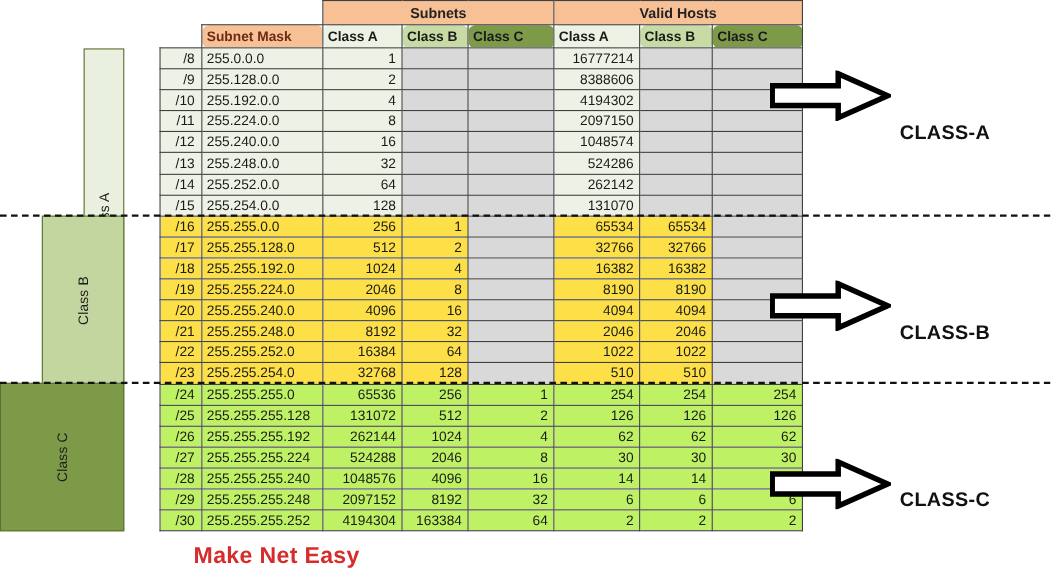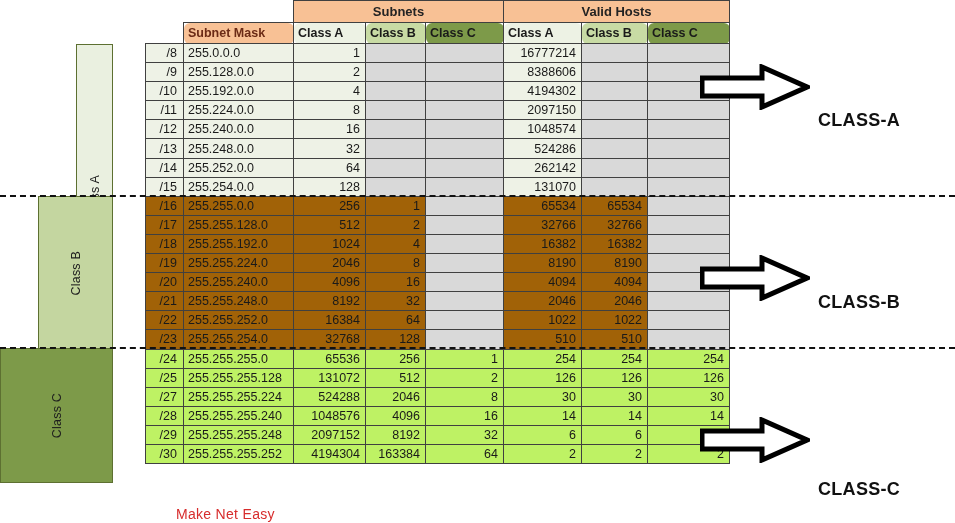--- a/index.html
+++ b/index.html
@@ -73,21 +73,21 @@
   .hdr-a{background:#edf2e4;color:#1a1a1a;}
   .hdr-b{background:#c8dba4;color:#1a1a1a;}
   .hdr-c{background:#7d9a49;color:#1a1a1a;}
 
   
   .cidr{text-align:right;padding-right:6px;}
   .mask{text-align:left;}
   .num{text-align:right;padding-right:5px;}
   .tone-a{background:#eef2e6;}
   .tone-b{background:#c9db a6;}
-  .tone-b{background:#a16207;}
+  .tone-b{background:#fde047;}
   .tone-c{background:#bef264;}
   .empty{background:#d9d9d9;}
 
   
   .dashline{
     position:absolute;
     left:0px;
     width:955px;
     border-top:2px dashed #111;
     height:0;
@@ -104,31 +104,30 @@
     color:#111;
     letter-spacing:.3px;
     white-space:nowrap;
     margin-top:30px;
   }
   #arrow-a{left:700px;top:64px;}
   #label-a{left:818px;top:80px;}
   #arrow-b{left:700px;top:255px;}
   #label-b{left:818px;top:262px;}
   #arrow-c{left:700px;top:417px;}
-  #label-c{left:818px;top:449px;}
+  #label-c{left:818px;top:414px;}
 
   
   #watermark{
     position:absolute;
     left:176px;top:494px;
-    font-size:14px;
-    font-weight:normal;
+    font-size:21px;
+    font-weight:bold;
     color:#d72c2c;
     letter-spacing:.3px;
-    margin-top:12px;
   }
 </style>
 </head>
 <body>
 
 <div class="bar" id="bar-a">
   <span>Class A</span>
 </div>
 <div class="bar" id="bar-b">
   <span>Class B</span>
@@ -342,20 +341,30 @@
           <td class="tone-c cidr">/25</td>
           <td class="tone-c mask">255.255.255.128</td>
           <td class="tone-c num">131072</td>
           <td class="tone-c num">512</td>
           <td class="tone-c num">2</td>
           <td class="tone-c num">126</td>
           <td class="tone-c num">126</td>
           <td class="tone-c num">126</td>
         </tr>
         <tr>
+          <td class="tone-c cidr">/26</td>
+          <td class="tone-c mask">255.255.255.192</td>
+          <td class="tone-c num">262144</td>
+          <td class="tone-c num">1024</td>
+          <td class="tone-c num">4</td>
+          <td class="tone-c num">62</td>
+          <td class="tone-c num">62</td>
+          <td class="tone-c num">62</td>
+        </tr>
+        <tr>
           <td class="tone-c cidr">/27</td>
           <td class="tone-c mask">255.255.255.224</td>
           <td class="tone-c num">524288</td>
           <td class="tone-c num">2046</td>
           <td class="tone-c num">8</td>
           <td class="tone-c num">30</td>
           <td class="tone-c num">30</td>
           <td class="tone-c num">30</td>
         </tr>
         <tr>

